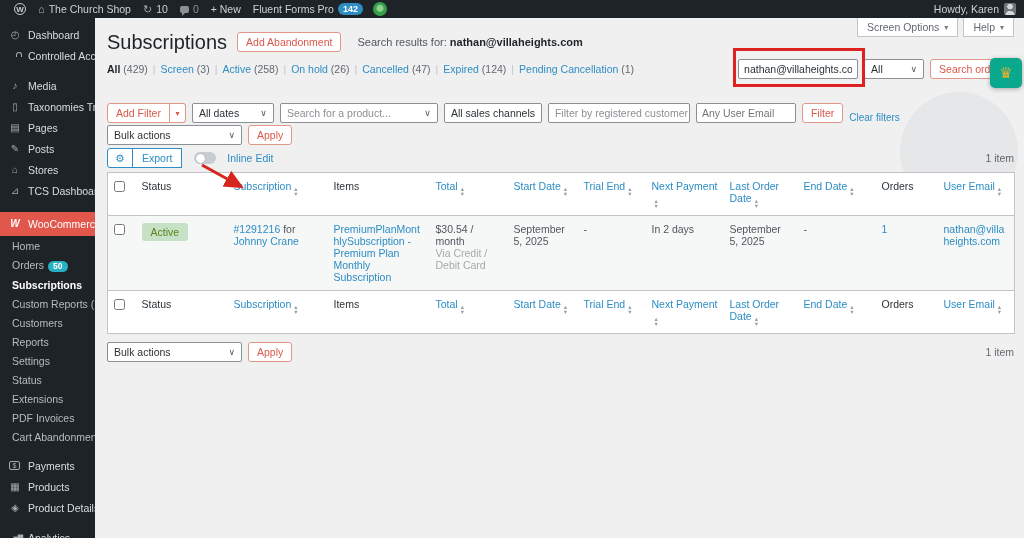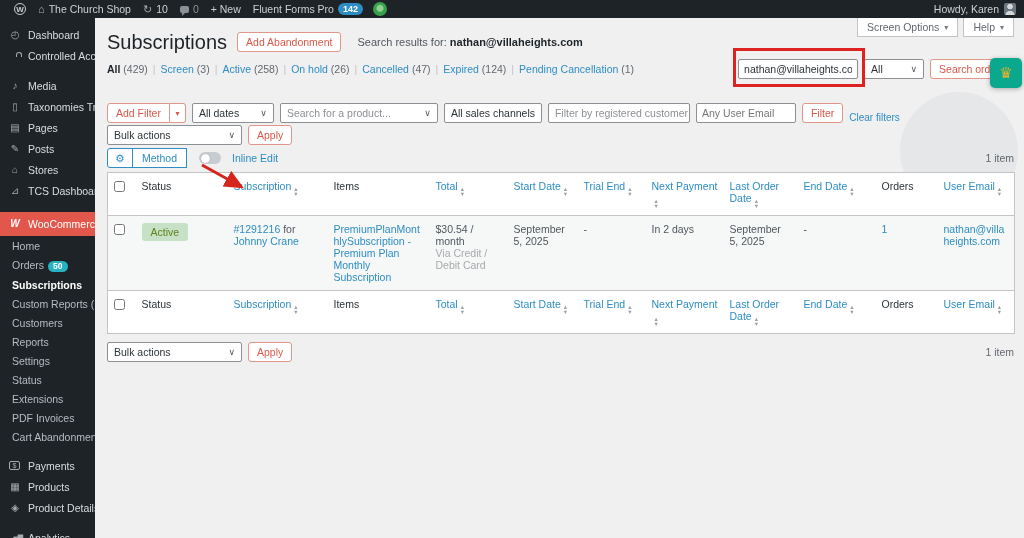--- a/index.html
+++ b/index.html
@@ -295,21 +295,21 @@
           <span class="chev">∨</span>
         </div>
       <span class="salmon-btn">Apply</span>
     </div>
 
     <div class="tool-row">
       <div class="btn-group">
         <span class="blue-btn first" style="width:26px;justify-content:center">
             <span>⚙</span>
           </span>
-        <span class="blue-btn">Method</span>
+        <span class="blue-btn">Export</span>
       </div>
       <span class="toggle"></span>
       <span class="toggle-label">Inline Edit</span>
       <span class="items-count">1 item</span>
     </div>
 
     <table class="wc">
       <colgroup>
         <col style="width:28px">
           <col style="width:92px">

